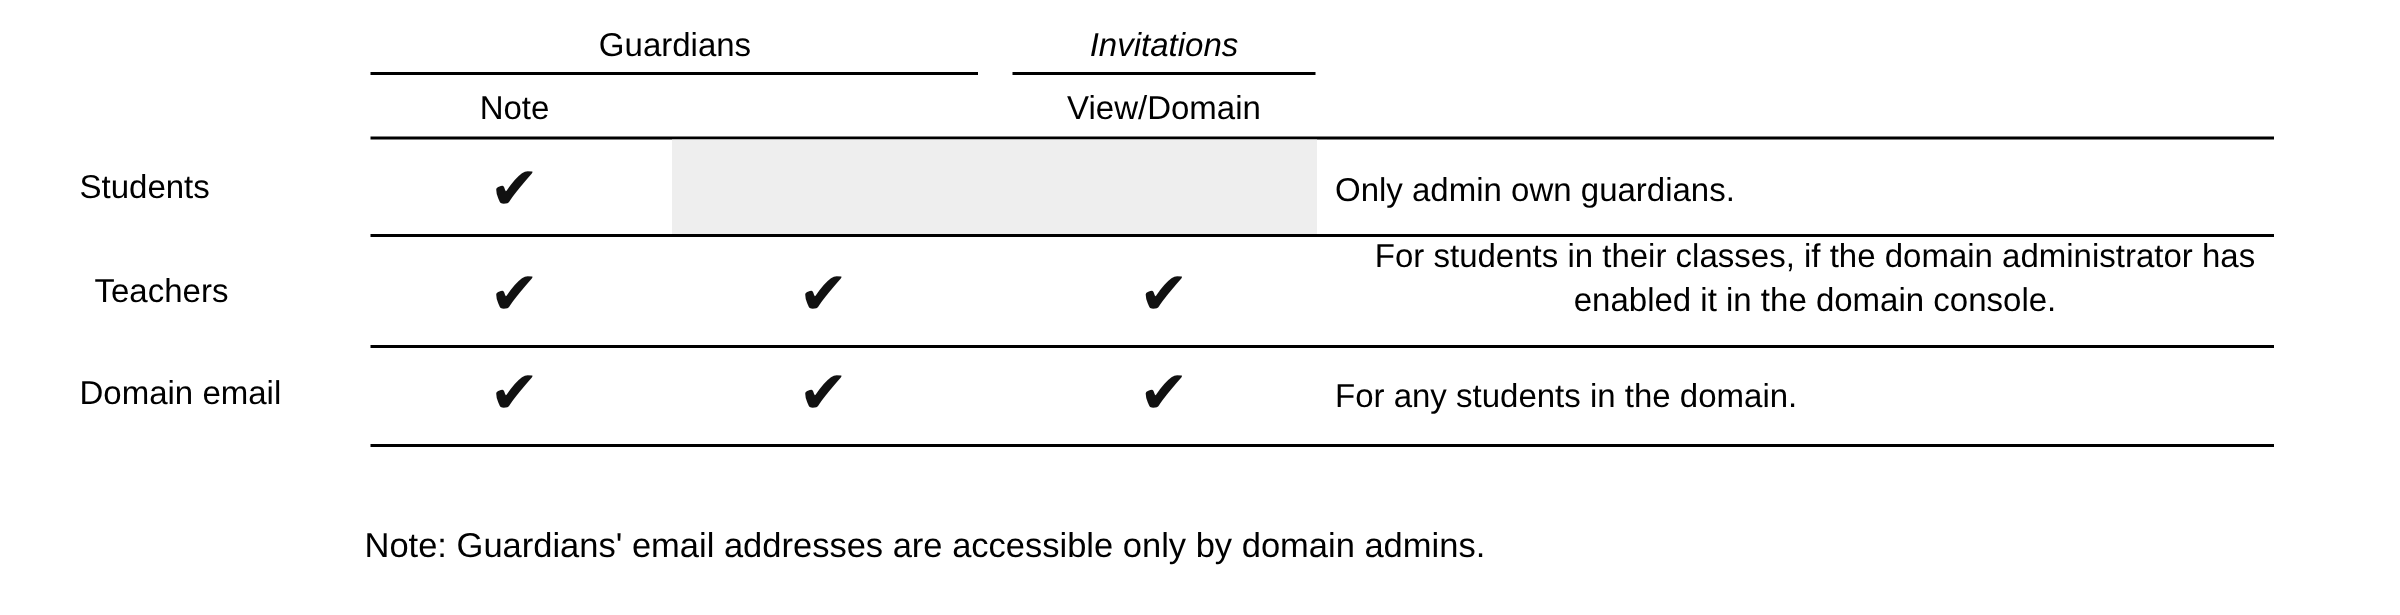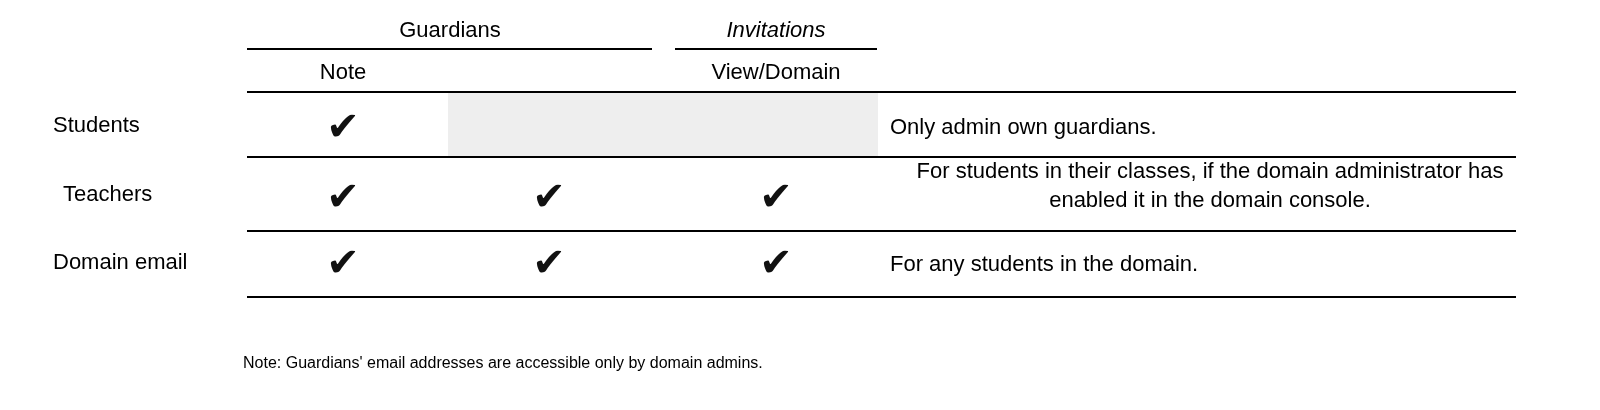--- a/index.html
+++ b/index.html
@@ -46,21 +46,21 @@
     left: 890px;
     font-size: 22px;
     line-height: 29px;
     white-space: normal;
     width: 640px;
   }
   .note {
     position: absolute;
     left: 243px;
     top: 350px;
-    font-size: 16px;
+    font-size: 23px;
     line-height: 26px;
     white-space: nowrap;
   }
 </style>
 </head>
 <body>
 
 <div class="canvas">
 
   <div class="txt center-x" style="left:450px; top:17px;">Guardians</div>

